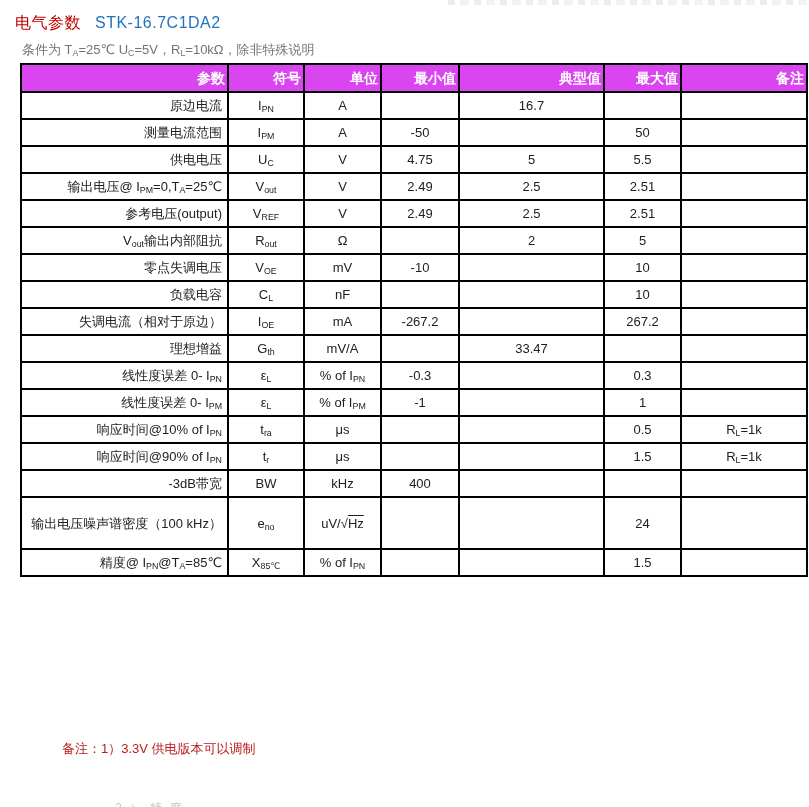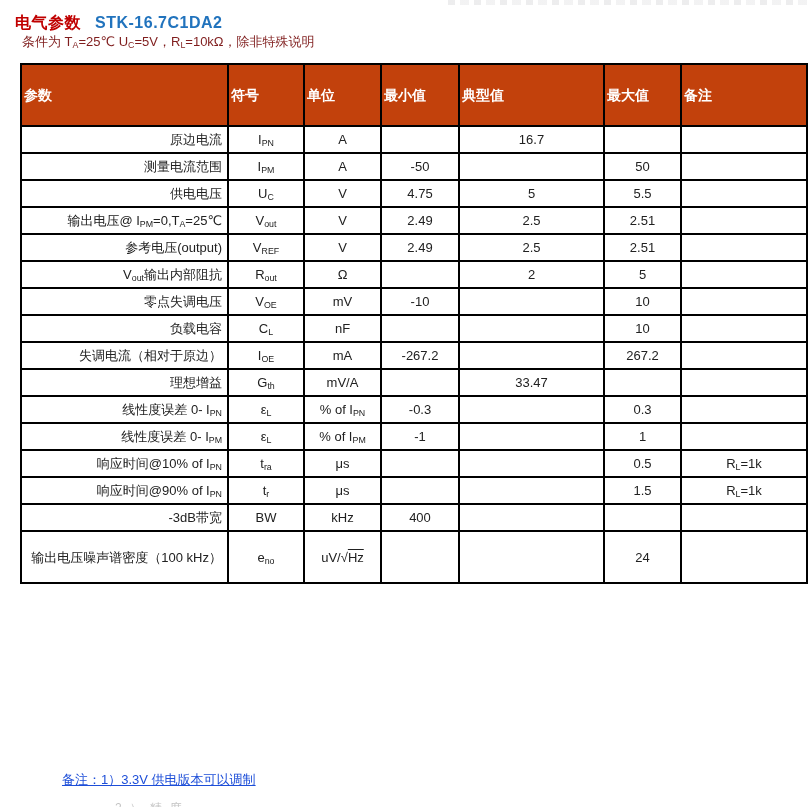--- a/index.html
+++ b/index.html
@@ -9,58 +9,58 @@
     color:#212121;
   }
   .top-crop-strip{
     position:absolute;top:0;left:448px;width:361px;height:5px;
     background:repeating-linear-gradient(90deg,
       rgba(80,80,90,0.10) 0 7px, rgba(0,0,0,0) 7px 12px,
       rgba(80,80,90,0.07) 12px 21px, rgba(0,0,0,0) 21px 26px);
   }
   .page-title{
     position:absolute;left:15px;top:13px;
-    font-size:16px;font-weight:bold;letter-spacing:0.5px;
+    font-size:16px;font-weight:normal;letter-spacing:0.5px;
   }
   .title-cn{color:#c00000;}
   .title-model{color:#2173bd;margin-left:14px;}
   .conditions{
-    position:absolute;left:22px;top:33px;
-    font-size:13px;color:#7f1d1d;
+    position:absolute;left:22px;top:41px;
+    font-size:13px;color:#737373;
   }
   table.params{
     position:absolute;left:20px;top:63px;width:786px;
     border-collapse:collapse;table-layout:fixed;
     font-size:13px;
   }
   table.params th, table.params td{
     border:2px solid #000;
     padding:1px 5px;
     vertical-align:middle;
     line-height:17px;
     overflow:hidden;
   }
   table.params thead th{
-    background:#c2410c;color:#ffffff;
+    background:#d946ef;color:#ffffff;
     font-weight:bold;font-size:14px;
-    height:26px;text-align:left;padding:17px 2px;
+    height:26px;text-align:right;padding:0 2px;
   }
   table.params td{height:23px;}
   td.c-param{text-align:right;}
   td.c-center{text-align:center;}
   tr.r-tall td{height:48px;}
   tr.r-xtall td{height:70px;}
   col.w1{width:207px;} col.w2{width:76px;} col.w3{width:77px;}
   col.w4{width:78px;} col.w5{width:145px;} col.w6{width:77px;}
   col.w7{width:126px;}
   sub{font-size:0.68em;vertical-align:-0.22em;line-height:0;}
   .root{text-decoration:overline;}
   .notes{
-    position:absolute;left:62px;top:771px;
-    font-size:13px;color:#1d4ed8;text-decoration:underline;
+    position:absolute;left:62px;top:740px;
+    font-size:13px;color:#b91c1c;
   }
   .note-partial{
     position:absolute;left:115px;top:800px;height:7px;width:560px;
     overflow:hidden;opacity:0.30;filter:blur(0.6px);
     font-size:12px;color:#333;letter-spacing:8px;
   }
 </style>
 </head>
 <body>
 
@@ -231,17 +231,26 @@
   </tr>
       <tr class="r-tall">
     <td class="c-param"><span>输出电压噪声谱密度（100 kHz）</span></td>
     <td class="c-center"><span>e</span><sub>no</sub></td>
     <td class="c-center"><span>uV/√</span><span class="root">Hz</span></td>
     <td class="c-center"></td>
     <td class="c-center"></td>
     <td class="c-center"><span>24</span></td>
     <td class="c-center"></td>
   </tr>
+      <tr>
+    <td class="c-param"><span>精度@ I</span><sub>PN</sub><span>@T</span><sub>A</sub><span>=85℃</span></td>
+    <td class="c-center"><span>X</span><sub>85℃</sub></td>
+    <td class="c-center"><span>% of I</span><sub>PN</sub></td>
+    <td class="c-center"></td>
+    <td class="c-center"></td>
+    <td class="c-center"><span>1.5</span></td>
+    <td class="c-center"></td>
+  </tr>
     </tbody>
 </table>
 
 <div class="notes">备注：1）3.3V 供电版本可以调制</div>
 <div class="note-partial">2）精度</div>
 
 </body></html>

